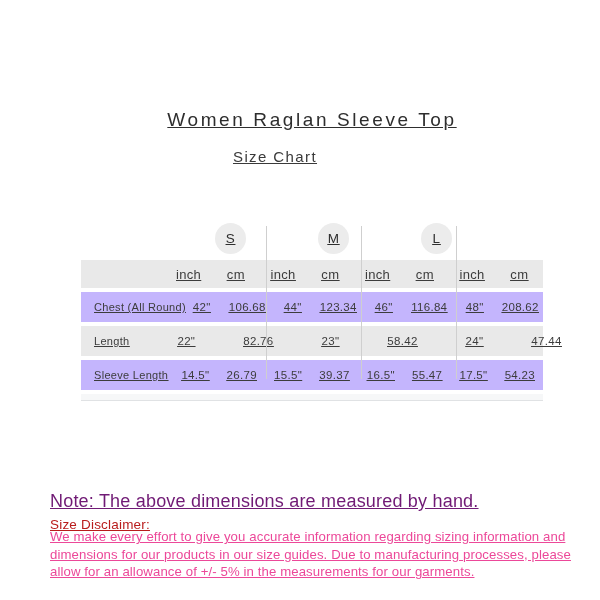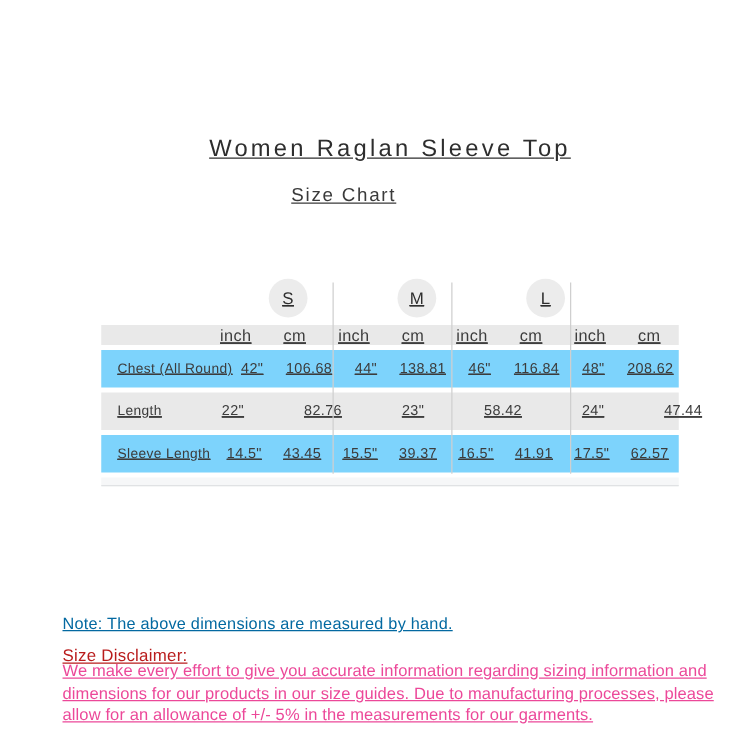--- a/index.html
+++ b/index.html
@@ -28,40 +28,40 @@
   }
   .vline {
     position:absolute; top:6px; width:1px; height:153px;
     background:#cfcfcf;
   }
   .vline.v1 { left:185px; }
   .vline.v2 { left:280px; }
   .vline.v3 { left:375px; }
   .trow { display:flex; align-items:center; }
   .row-sizes { height:36px; }
-  .row-units { height:16px; background:#e9e9e9; font-size:13px; }
-  .row-data  { height:30px; background:#7dd3fc; }
+  .row-units { height:28px; background:#e9e9e9; font-size:13px; }
+  .row-data  { height:30px; background:#c4b5fd; }
   .row-data.striped { background:#e9e9e9;gap:40px; }
   .row-bottom { height:7px; background:#f6f7f8; border-bottom:1px solid #e0e2e4; }
   .cell-label {
     width:90px; padding-left:9px;
     text-align:left; font-size:11px; color:#3c3c3c;
     white-space:nowrap;
   }
   .size-group { width:95px; display:flex; justify-content:center; align-items:center; }
   .size-circle {
     width:31px; height:31px; border-radius:50%;
     background:#ececec; color:#2e2e2e;
     display:flex; align-items:center; justify-content:center;
     font-size:13.5px;
   }
   .cell { width:47.5px; text-align:center; white-space:nowrap; }
   .note-line {
     position:absolute; left:38px; top:479px;
-    font-size:13px; color:#0369a1; letter-spacing:0.2px;
+    font-size:18px; color:#701a75; letter-spacing:0.2px;
   }
   .disclaimer-title {
     position:absolute; left:38px; top:505px;
     font-size:13.5px; color:#b91c1c; letter-spacing:0.2px;
   }
   .disclaimer-body {
     position:absolute; left:38px; top:516px; width:528px;
     font-size:13.2px; line-height:17.5px; color:#ec4899; letter-spacing:0.1px;
   }
 </style>
@@ -99,21 +99,21 @@
     <div class="cell">cm</div>
     <div class="cell">inch</div>
     <div class="cell">cm</div>
   </div>
 
   <div class="trow row-data">
     <div class="cell-label">Chest (All Round)</div>
     <div class="cell">42"</div>
     <div class="cell">106.68</div>
     <div class="cell">44"</div>
-    <div class="cell">138.81</div>
+    <div class="cell">123.34</div>
     <div class="cell">46"</div>
     <div class="cell">116.84</div>
     <div class="cell">48"</div>
     <div class="cell">208.62</div>
   </div>
 
   <div class="trow row-data striped">
     <div class="cell-label">Length</div>
     <div class="cell">22"</div>
     <div class="cell">82.76</div>
@@ -121,27 +121,27 @@
     <div class="cell">58.42</div>
     <div class="cell">24"</div>
     <div class="cell">47.44</div>
     <div class="cell">25"</div>
     <div class="cell">63.50</div>
   </div>
 
   <div class="trow row-data">
     <div class="cell-label">Sleeve Length</div>
     <div class="cell">14.5"</div>
-    <div class="cell">43.45</div>
+    <div class="cell">26.79</div>
     <div class="cell">15.5"</div>
     <div class="cell">39.37</div>
     <div class="cell">16.5"</div>
-    <div class="cell">41.91</div>
+    <div class="cell">55.47</div>
     <div class="cell">17.5"</div>
-    <div class="cell">62.57</div>
+    <div class="cell">54.23</div>
   </div>
 
   <div class="row-bottom"></div>
 </div>
 
 <p class="note-line">Note: The above dimensions are measured by hand.</p>
 <p class="disclaimer-title">Size Disclaimer:</p>
 <p class="disclaimer-body">We make every effort to give you accurate information regarding sizing information and dimensions for our products in our size guides. Due to manufacturing processes, please allow for an allowance of +/- 5% in  the measurements for our garments.</p>
 
 </body></html>

